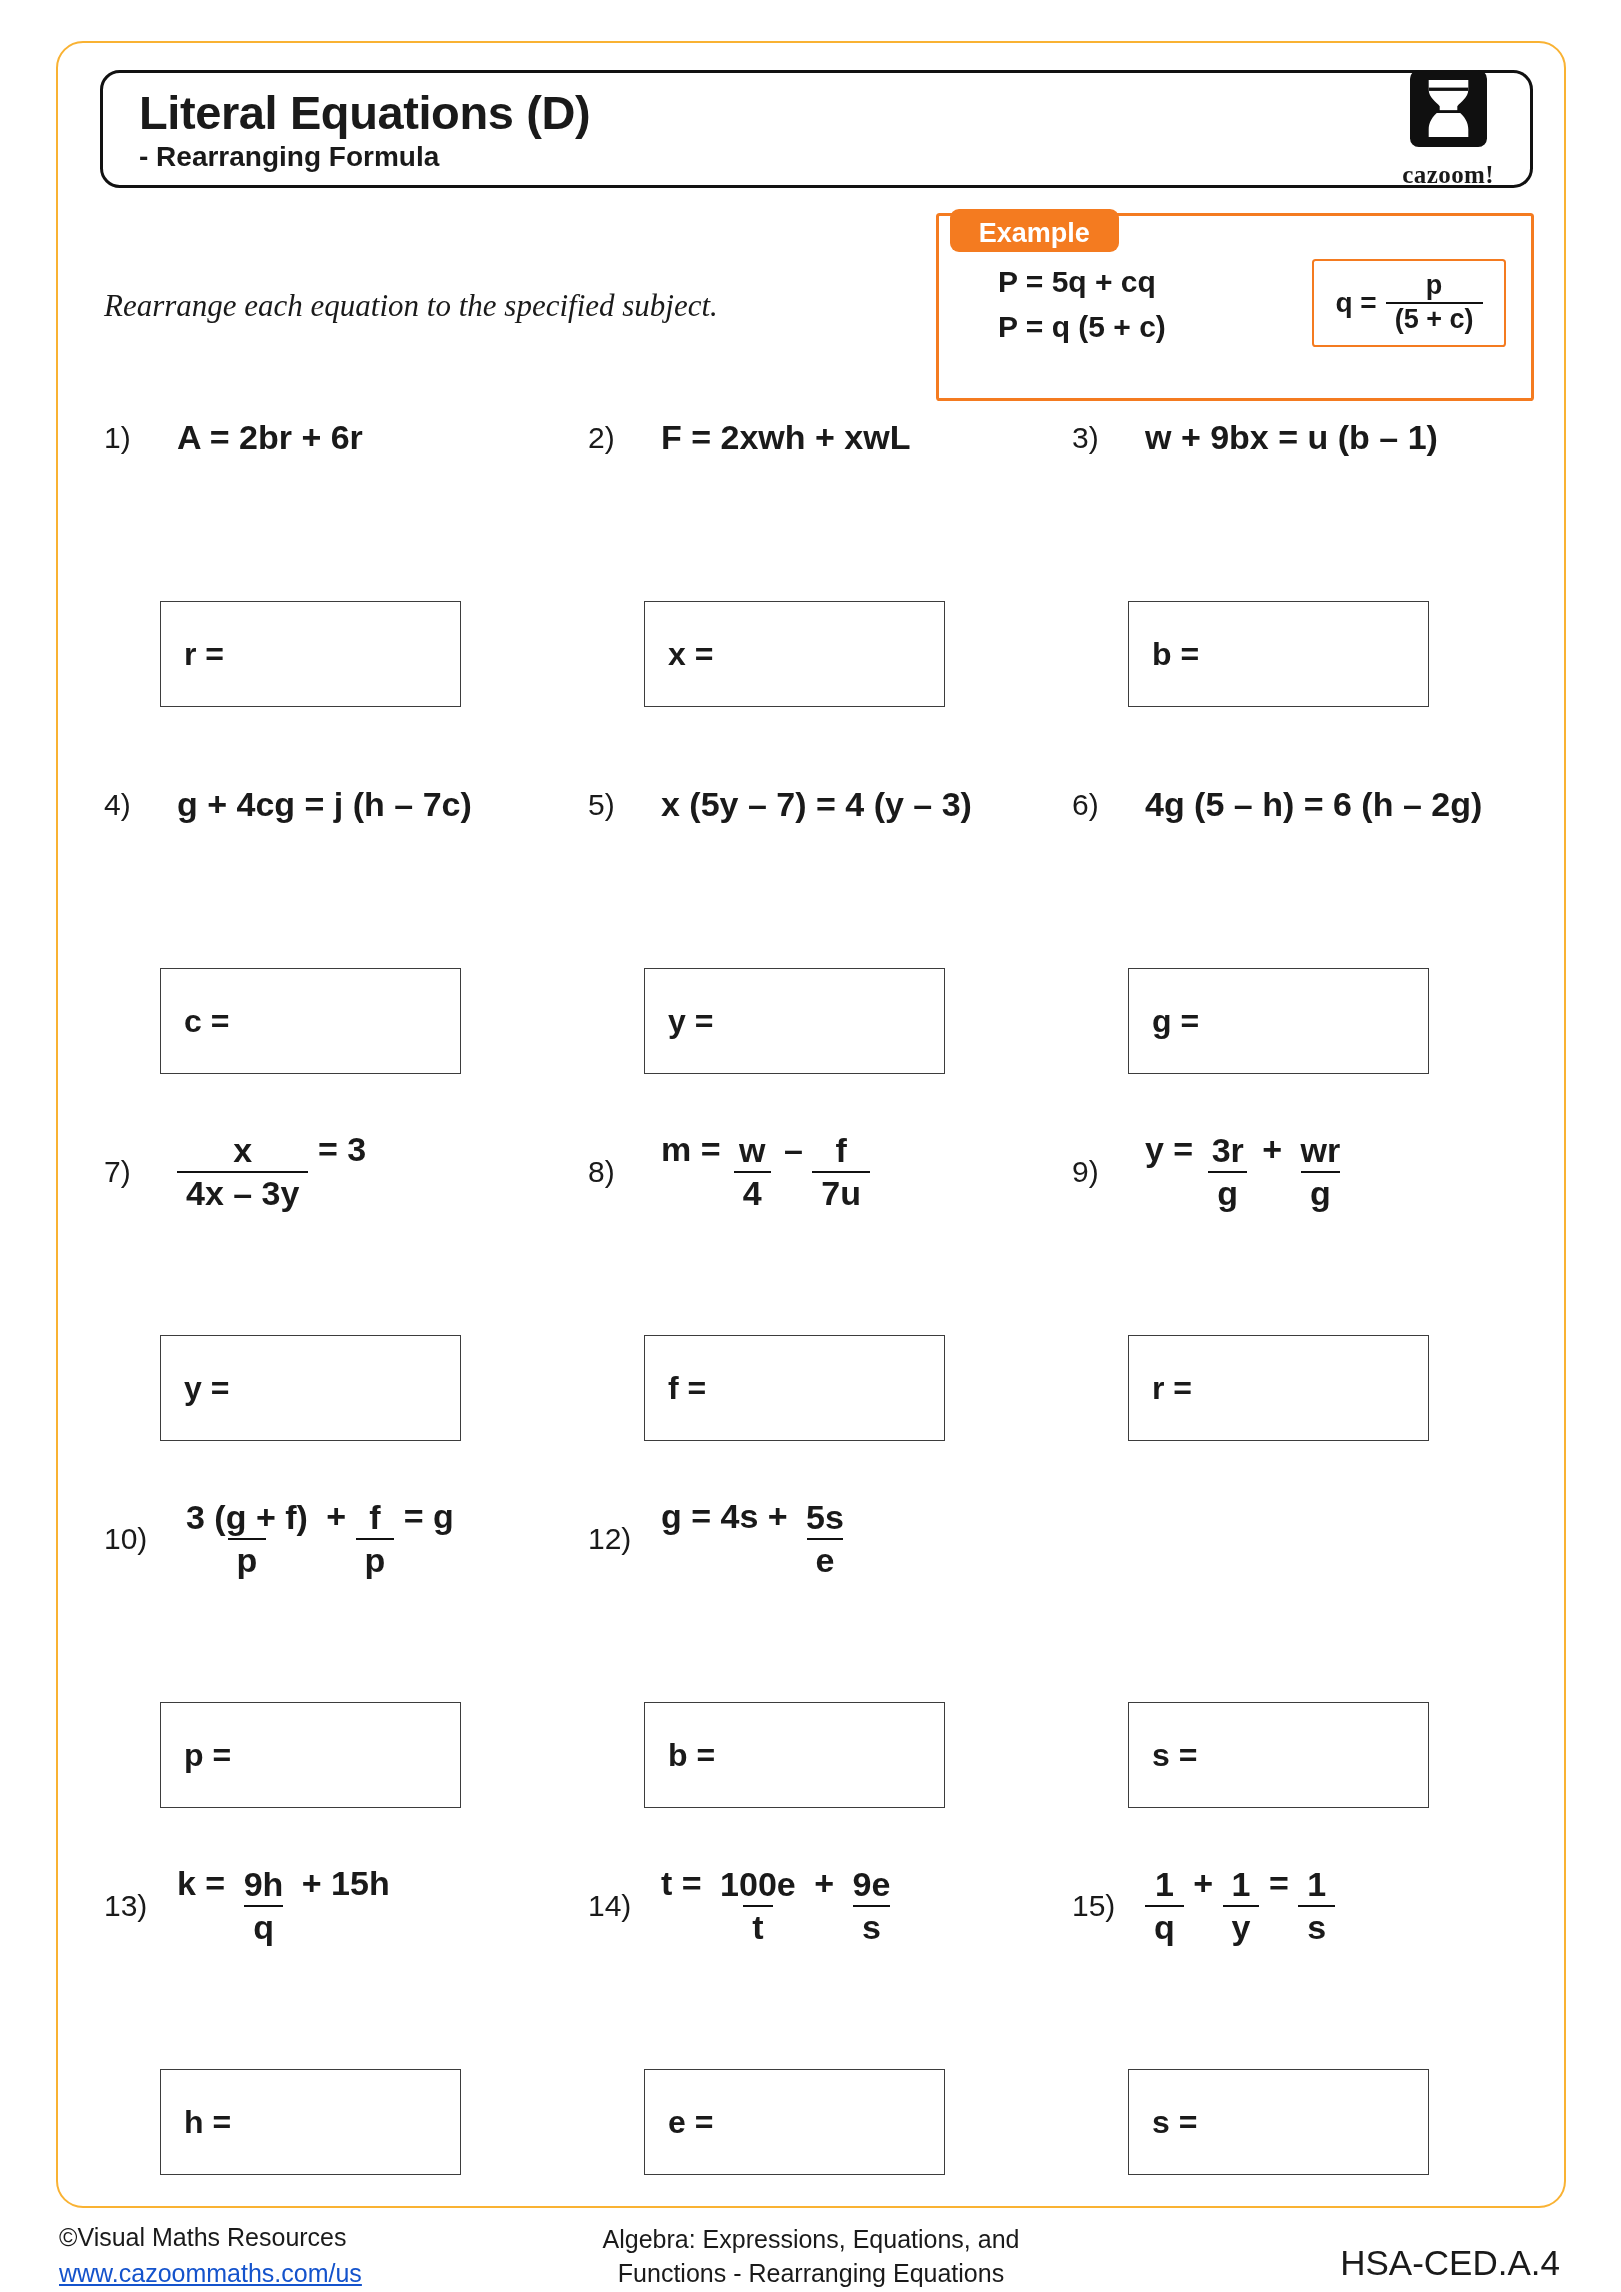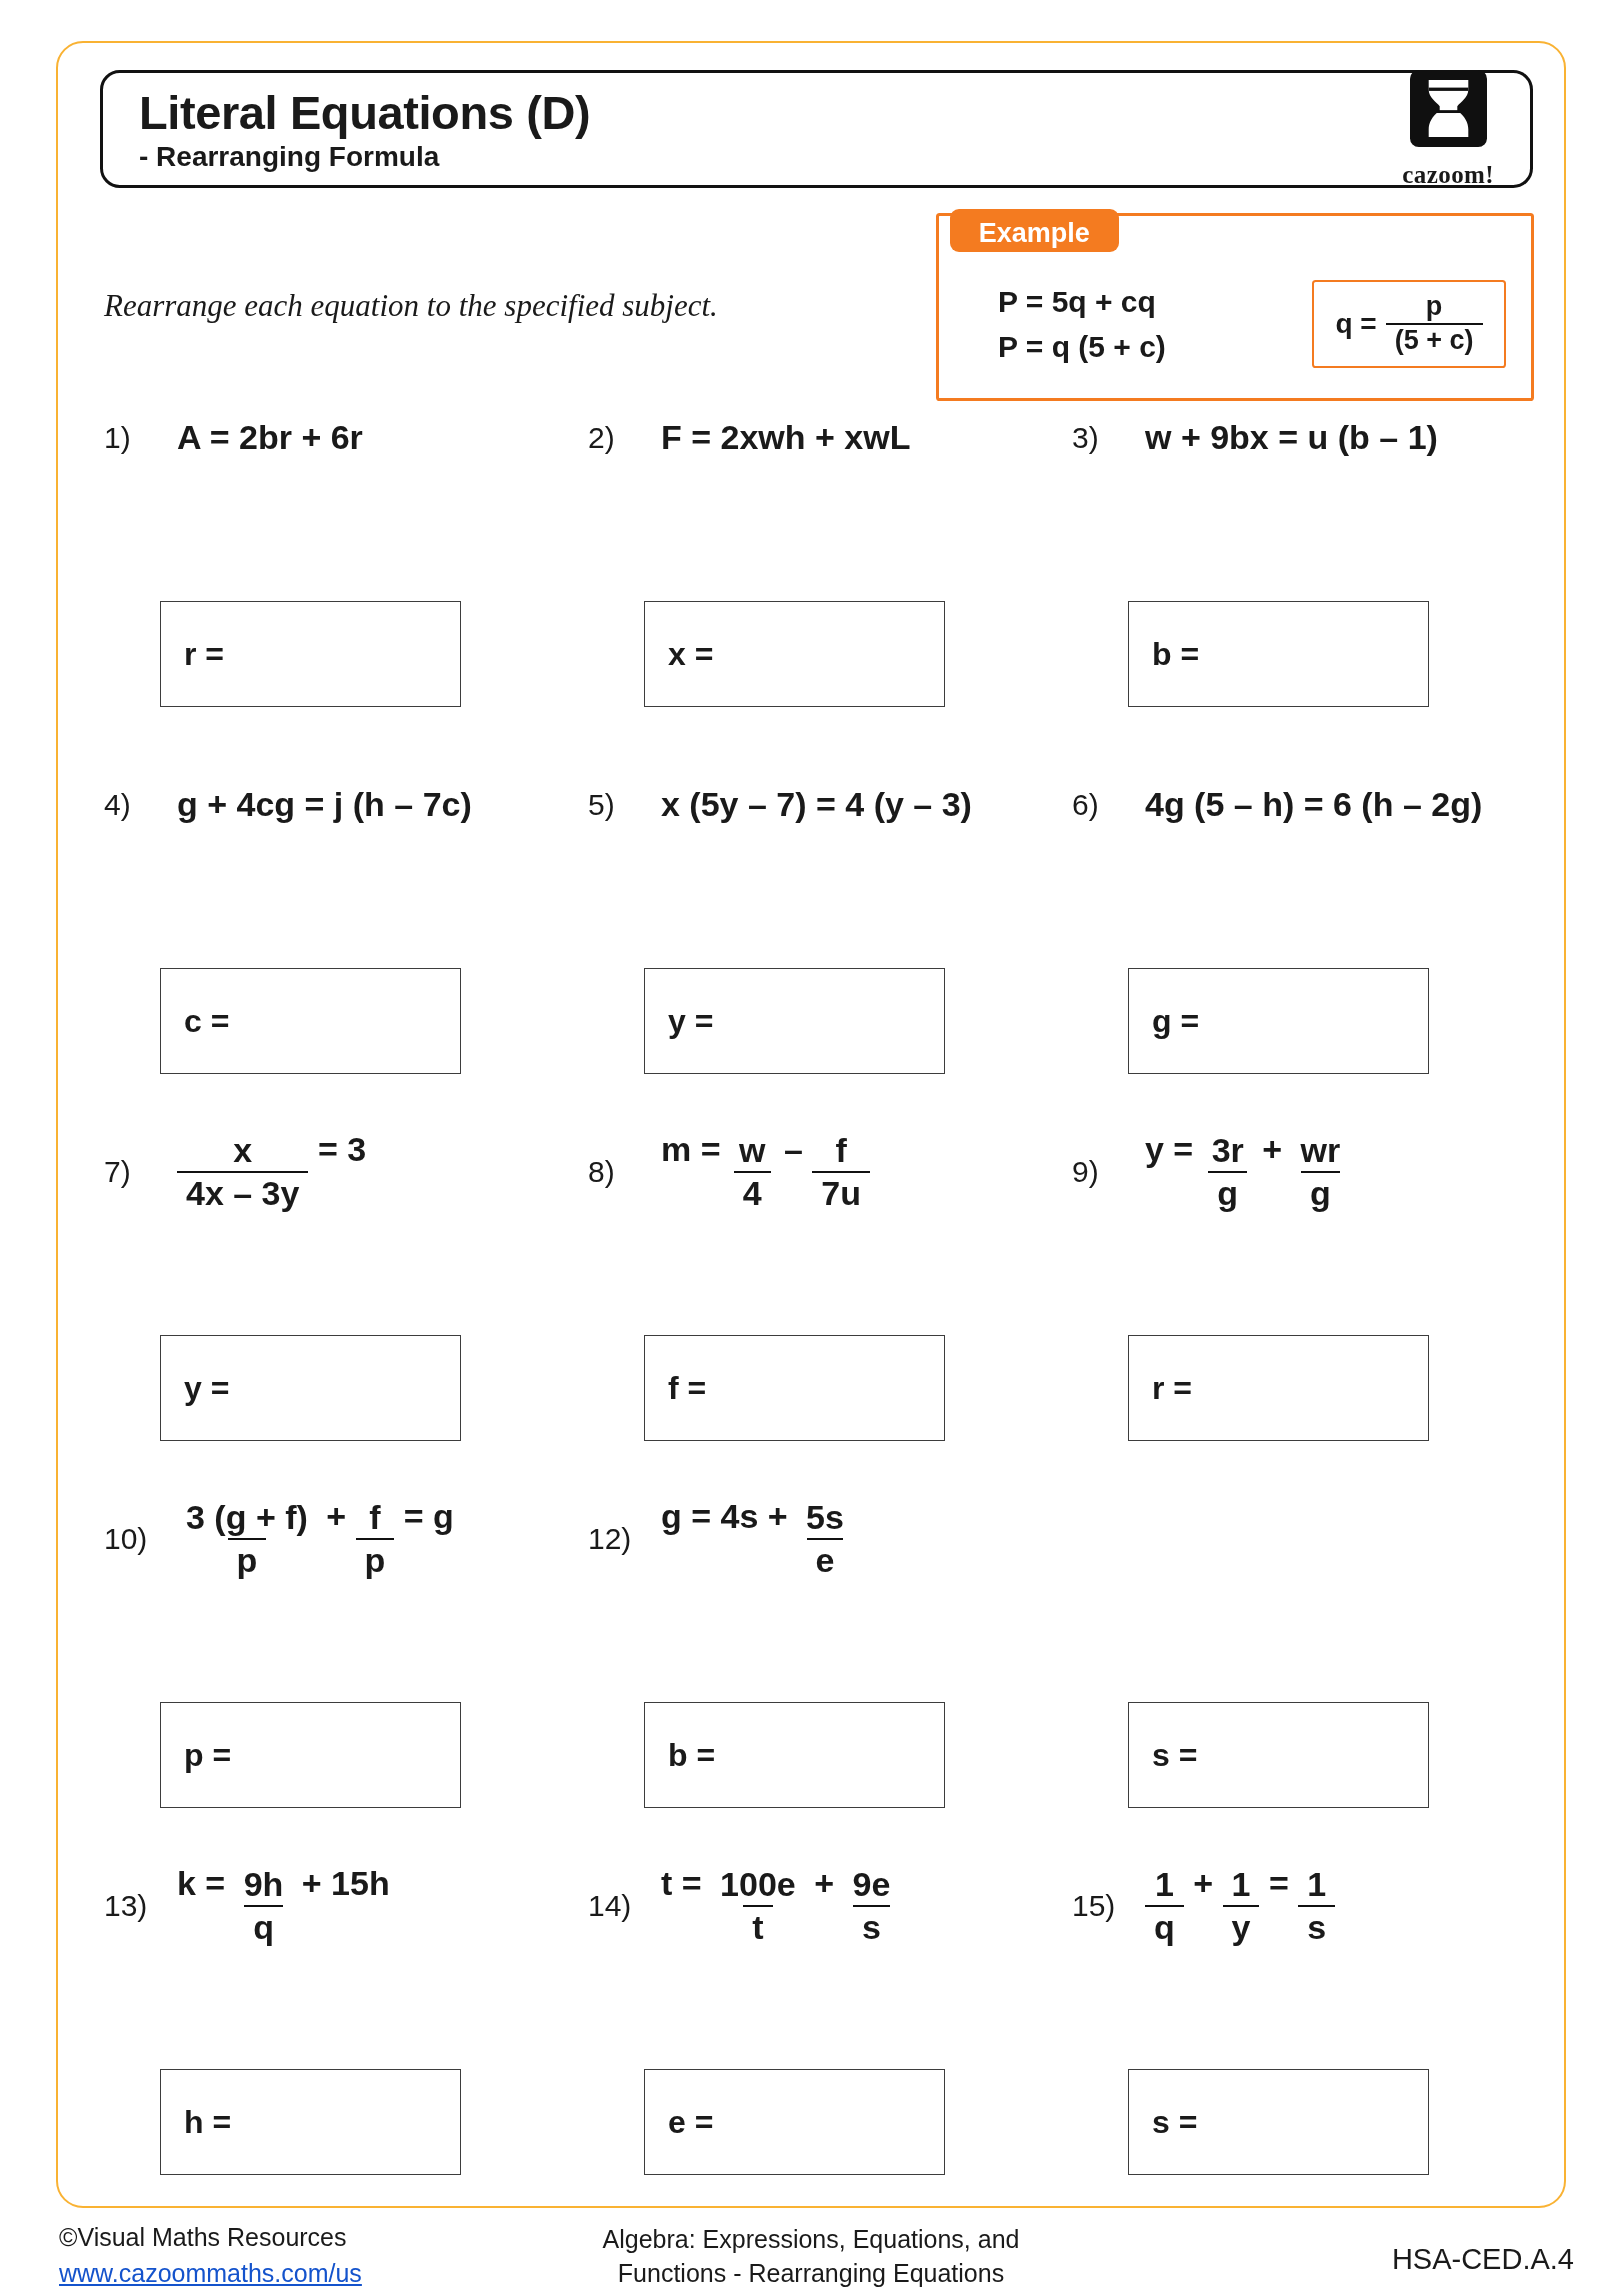--- a/index.html
+++ b/index.html
@@ -30,21 +30,21 @@
   
   .example-box {
     position:absolute; left:936px; top:213px; width:598px; height:188px;
     border:3.6px solid #F47B20; border-radius:3.6px; box-sizing:border-box; background:#fff;
   }
   .example-tab {
     position:absolute; top:-7.2px; left:10.7px; background:#F47B20; color:#fff;
     font-weight:700; font-size:27px; padding:9px 29px 3px; border-radius:9px;
   }
   .example-content {
-    display:flex; align-items:center; justify-content:space-between;
+    display:flex; align-items:flex-start; justify-content:space-between;
     height:100%; box-sizing:border-box; padding:43px 25px 9px 59px;
   }
   .example-lines { font-size:30px; font-weight:700; line-height:1.5; }
   .example-result {
     border:2.7px solid #F47B20; border-radius:3.6px; display:flex; align-items:center;
     padding:9px 21.5px; font-size:28px; font-weight:700; background:#fff;
   }
   .example-result .prefix { margin-right:9px; white-space:pre; }
   .example-result .frac { font-size:27px; }
   .example-result .fden { border-top-width:2.7px; }
@@ -69,21 +69,21 @@
     box-sizing:border-box; display:flex; align-items:center; padding-left:23px;
     font-size:32px; font-weight:700; background:#fff;
   }
   
   .footer-left { position:absolute; left:59px; top:2219px; font-size:25px; line-height:1.45; }
   .footer-link { color:#1453cc; text-decoration:underline; cursor:pointer; }
   .footer-center {
     position:absolute; left:50%; transform:translateX(-50%); top:2223px;
     text-align:center; font-size:25px; line-height:1.35;
   }
-  .footer-right { position:absolute; right:48px; top:2243px; font-size:29px; }
+  .footer-right { position:absolute; right:62px; top:2243px; font-size:35px; }
 </style>
 </head>
 <body>
 
 <div class="sheet">
 
   <div class="page-frame"></div>
 
   <div class="header">
     <div class="title-block">

